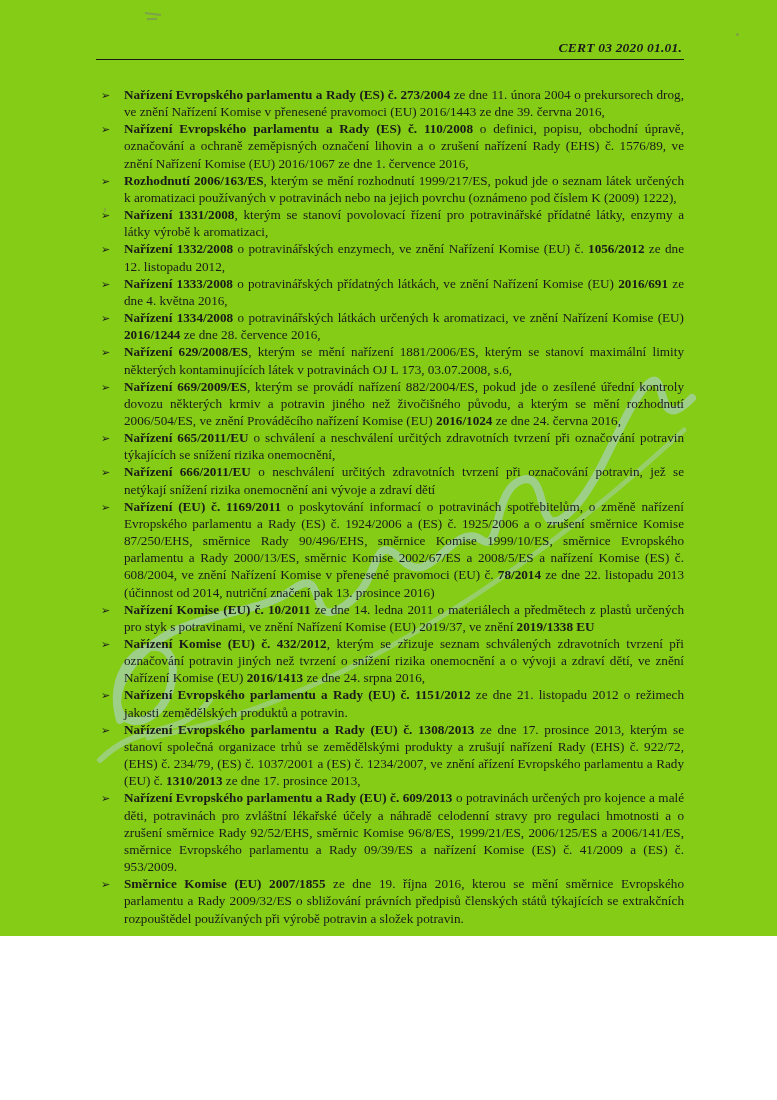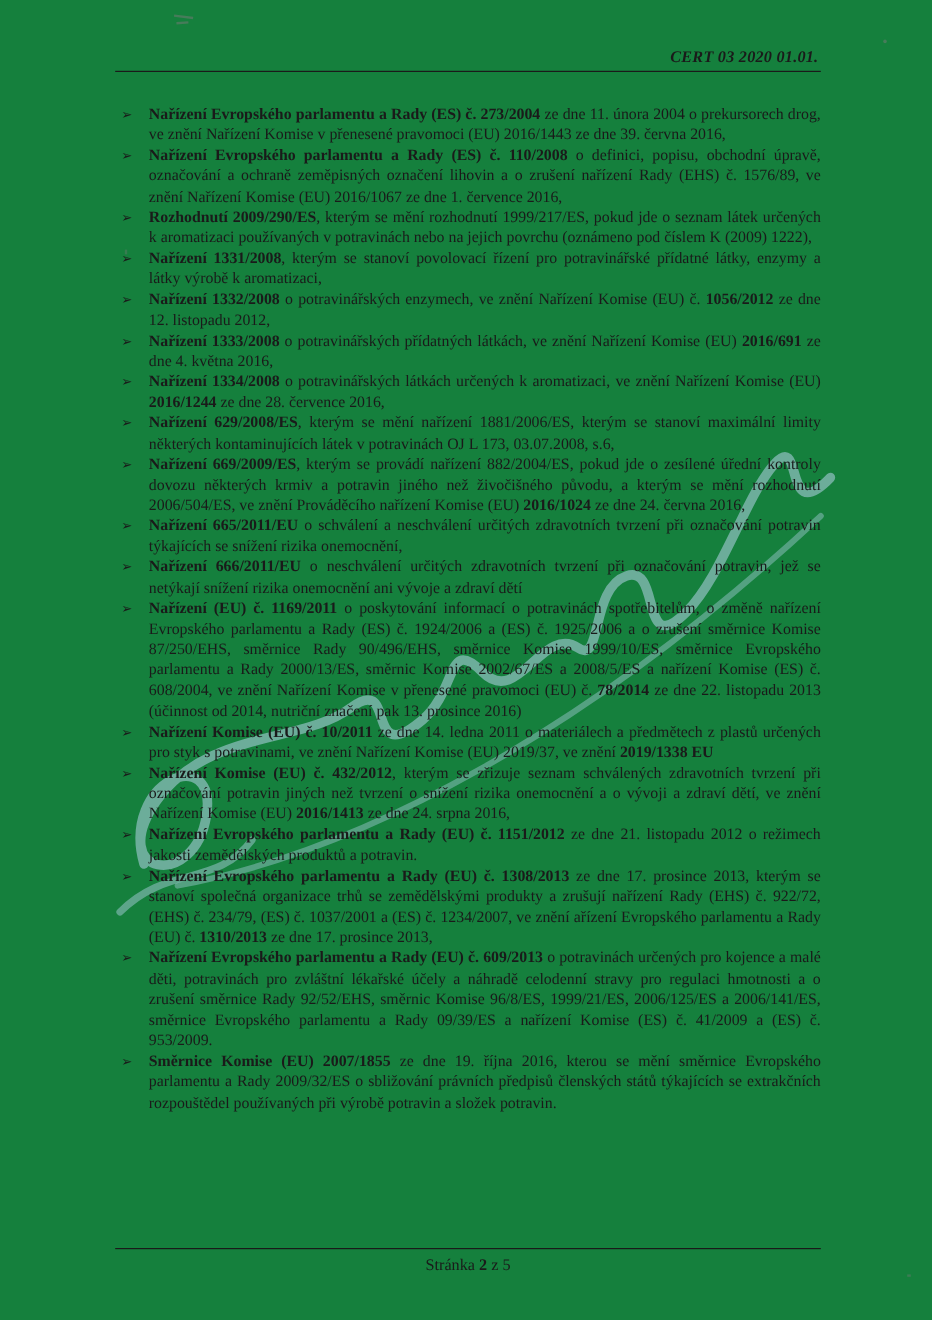--- a/index.html
+++ b/index.html
@@ -1,18 +1,18 @@
 <!DOCTYPE html>
 <html><head>
 <meta charset="utf-8">
 <style>
   * { margin:0; padding:0; box-sizing:border-box; }
   html,body { background:#ffffff; }
   .page {
-    position:relative; width:777px; height:1100px; background:#15803d;
+    position:relative; width:777px; height:936px; background:#84cc16;
     overflow:hidden; font-family:"Liberation Serif", serif; color:#1a1a1a;
   }
   .header { position:absolute; top:40px; left:96px; width:588px; z-index:2; }
   .doc-ref { text-align:right; font-style:italic; font-weight:700; font-size:13.5px; letter-spacing:.2px; padding-right:2px; }
   .header-rule { margin-top:3px; border-top:1.7px solid #1a1a1a; }
   .reg-list {
     position:absolute; top:86px; left:96px; width:588px; list-style:none;
     font-size:13.2px; line-height:17.15px; z-index:2;
   }
   .reg-item { position:relative; padding-left:28px; text-align:justify; }
@@ -54,21 +54,21 @@
   </svg>
 
   <div class="header">
     <div class="doc-ref">CERT 03 2020 01.01.</div>
     <div class="header-rule"></div>
   </div>
 
   <ul class="reg-list">
       <li class="reg-item"><span class="bullet">➢</span><span class="b">Nařízení Evropského parlamentu a Rady (ES) č. 273/2004</span><span class="r"> ze dne 11. února 2004 o prekursorech drog, ve znění Nařízení Komise v přenesené pravomoci (EU) 2016/1443 ze dne 39. června 2016,</span></li>
       <li class="reg-item"><span class="bullet">➢</span><span class="b">Nařízení Evropského parlamentu a Rady (ES) č. 110/2008</span><span class="r"> o definici, popisu, obchodní úpravě, označování a ochraně zeměpisných označení lihovin a o zrušení nařízení Rady (EHS) č. 1576/89, ve znění Nařízení Komise (EU) 2016/1067 ze dne 1. července 2016,</span></li>
-      <li class="reg-item"><span class="bullet">➢</span><span class="b">Rozhodnutí 2009/290/ES</span><span class="r">, kterým se mění rozhodnutí 1999/217/ES, pokud jde o seznam látek určených k aromatizaci používaných v potravinách nebo na jejich povrchu (oznámeno pod číslem K (2009) 1222),</span></li>
+      <li class="reg-item"><span class="bullet">➢</span><span class="b">Rozhodnutí 2006/163/ES</span><span class="r">, kterým se mění rozhodnutí 1999/217/ES, pokud jde o seznam látek určených k aromatizaci používaných v potravinách nebo na jejich povrchu (oznámeno pod číslem K (2009) 1222),</span></li>
       <li class="reg-item"><span class="bullet">➢</span><span class="b">Nařízení 1331/2008</span><span class="r">, kterým se stanoví povolovací řízení pro potravinářské přídatné látky, enzymy a látky výrobě k aromatizaci,</span></li>
       <li class="reg-item"><span class="bullet">➢</span><span class="b">Nařízení 1332/2008</span><span class="r"> o potravinářských enzymech, ve znění Nařízení Komise (EU) č. </span><span class="b">1056/2012</span><span class="r"> ze dne 12. listopadu 2012,</span></li>
       <li class="reg-item"><span class="bullet">➢</span><span class="b">Nařízení 1333/2008</span><span class="r"> o potravinářských přídatných látkách, ve znění Nařízení Komise (EU) </span><span class="b">2016/691</span><span class="r"> ze dne 4. května 2016,</span></li>
       <li class="reg-item"><span class="bullet">➢</span><span class="b">Nařízení 1334/2008</span><span class="r"> o potravinářských látkách určených k aromatizaci, ve znění Nařízení Komise (EU) </span><span class="b">2016/1244</span><span class="r"> ze dne 28. července 2016,</span></li>
       <li class="reg-item"><span class="bullet">➢</span><span class="b">Nařízení 629/2008/ES</span><span class="r">, kterým se mění nařízení 1881/2006/ES, kterým se stanoví maximální limity některých kontaminujících látek v potravinách OJ L 173, 03.07.2008, s.6,</span></li>
       <li class="reg-item"><span class="bullet">➢</span><span class="b">Nařízení 669/2009/ES</span><span class="r">, kterým se provádí nařízení 882/2004/ES, pokud jde o zesílené úřední kontroly dovozu některých krmiv a potravin jiného než živočišného původu, a kterým se mění rozhodnutí 2006/504/ES, ve znění Prováděcího nařízení Komise (EU) </span><span class="b">2016/1024</span><span class="r"> ze dne 24. června 2016,</span></li>
       <li class="reg-item"><span class="bullet">➢</span><span class="b">Nařízení 665/2011/EU</span><span class="r"> o schválení a neschválení určitých zdravotních tvrzení při označování potravin týkajících se snížení rizika onemocnění,</span></li>
       <li class="reg-item"><span class="bullet">➢</span><span class="b">Nařízení 666/2011/EU</span><span class="r"> o neschválení určitých zdravotních tvrzení při označování potravin, jež se netýkají snížení rizika onemocnění ani vývoje a zdraví dětí</span></li>
       <li class="reg-item"><span class="bullet">➢</span><span class="b">Nařízení (EU) č. 1169/2011</span><span class="r"> o poskytování informací o potravinách spotřebitelům, o změně nařízení Evropského parlamentu a Rady (ES) č. 1924/2006 a (ES) č. 1925/2006 a o zrušení směrnice Komise 87/250/EHS, směrnice Rady 90/496/EHS, směrnice Komise 1999/10/ES, směrnice Evropského parlamentu a Rady 2000/13/ES, směrnic Komise 2002/67/ES a 2008/5/ES a nařízení Komise (ES) č. 608/2004, ve znění Nařízení Komise v přenesené pravomoci (EU) č. </span><span class="b">78/2014</span><span class="r"> ze dne 22. listopadu 2013 (účinnost od 2014, nutriční značení pak 13. prosince 2016)</span></li>
       <li class="reg-item"><span class="bullet">➢</span><span class="b">Nařízení Komise (EU) č. 10/2011</span><span class="r"> ze dne 14. ledna 2011 o materiálech a předmětech z plastů určených pro styk s potravinami, ve znění Nařízení Komise (EU) 2019/37, ve znění </span><span class="b">2019/1338 EU</span></li>

